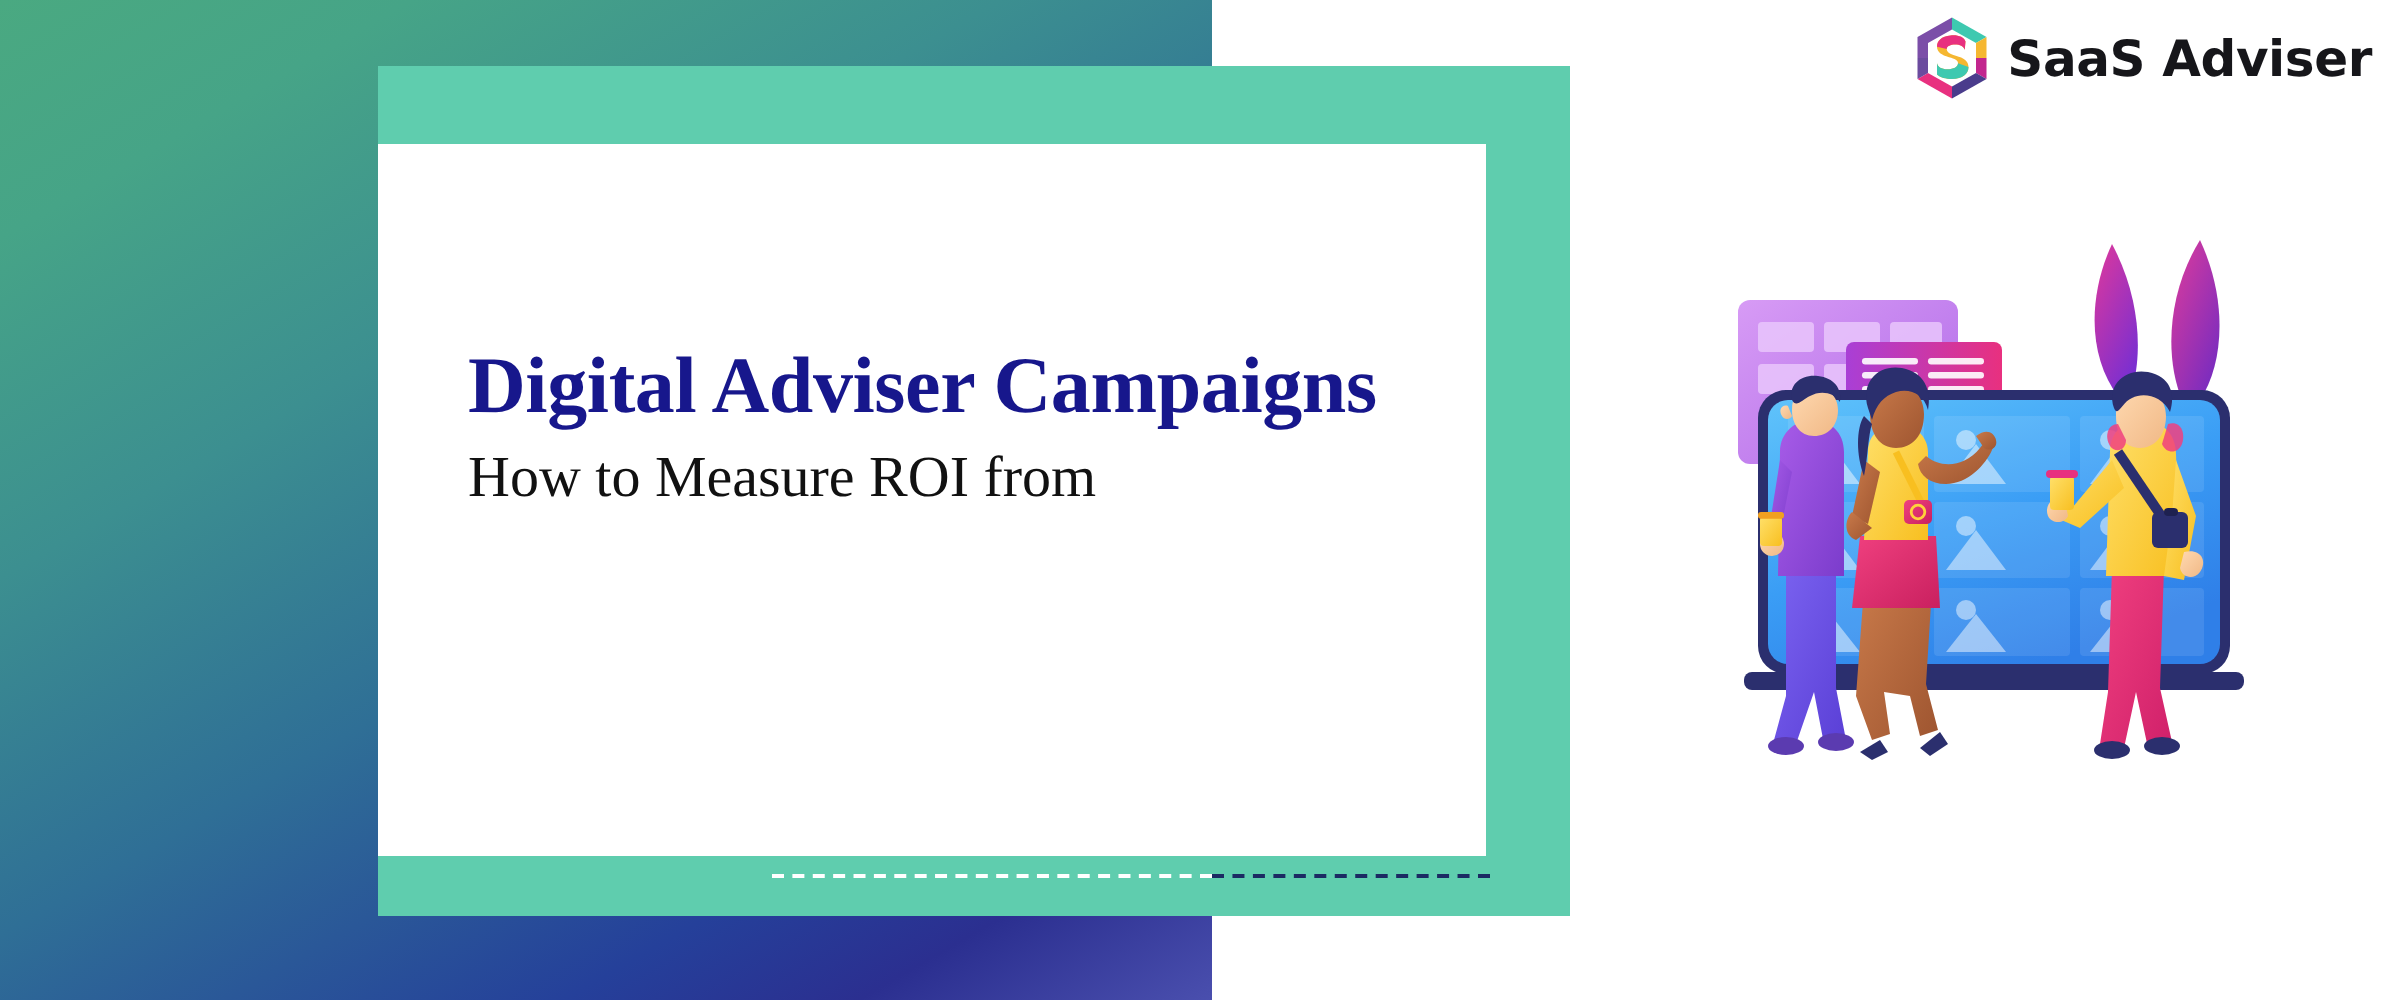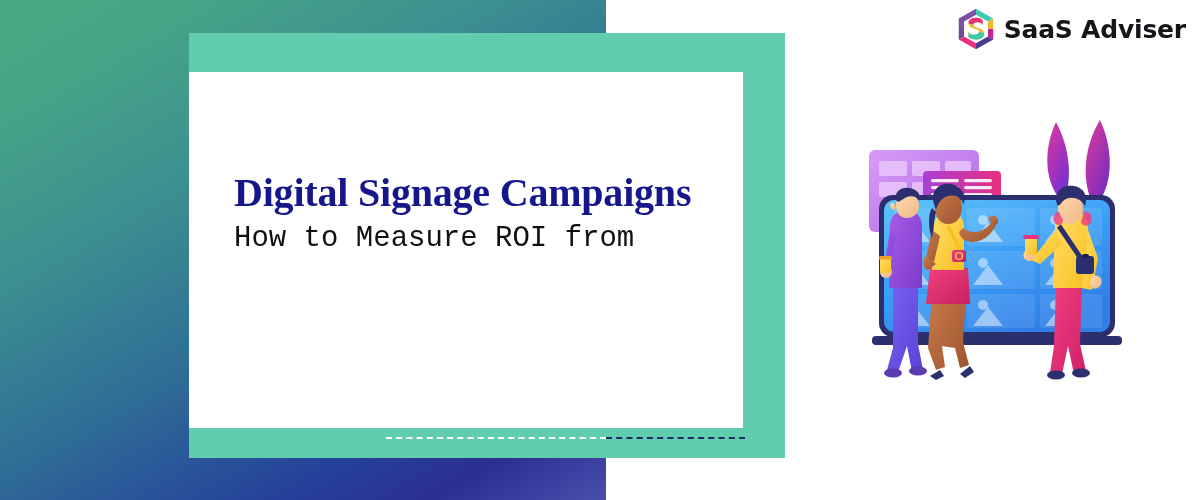--- a/index.html
+++ b/index.html
@@ -60,21 +60,21 @@
   }
   .headline {
     font-family: "Liberation Serif", "DejaVu Serif", serif;
     font-weight: bold;
     font-size: 40px;
     line-height: 46px;
     color: #17178c;
     letter-spacing: -0.2px;
   }
   .subhead {
-    font-family: Liberation Mono, monospace;
+    font-family: Liberation Serif, serif;
     font-weight: normal;
     font-size: 29px;
     line-height: 36px;
     color: #111111;
     margin-top: 5px;
   }
 
   
   .dash-left {
     position: absolute;
@@ -120,21 +120,21 @@
 <div id="banner">
 
   <div class="gradient-panel"></div>
 
   <div class="teal-block-under"></div>
   <div class="teal-block"></div>
 
   <div class="white-card"></div>
 
   <div class="text-block">
-    <div class="headline">Digital Signage Campaigns</div>
+    <div class="headline">Digital Adviser Campaigns</div>
     <div class="subhead">How to Measure ROI from</div>
   </div>
 
   <div class="dash-left"></div>
   <div class="dash-right"></div>
 
   <div class="logo">
     <svg class="logo-mark" viewBox="0 0 100 112">
       <g>
 

